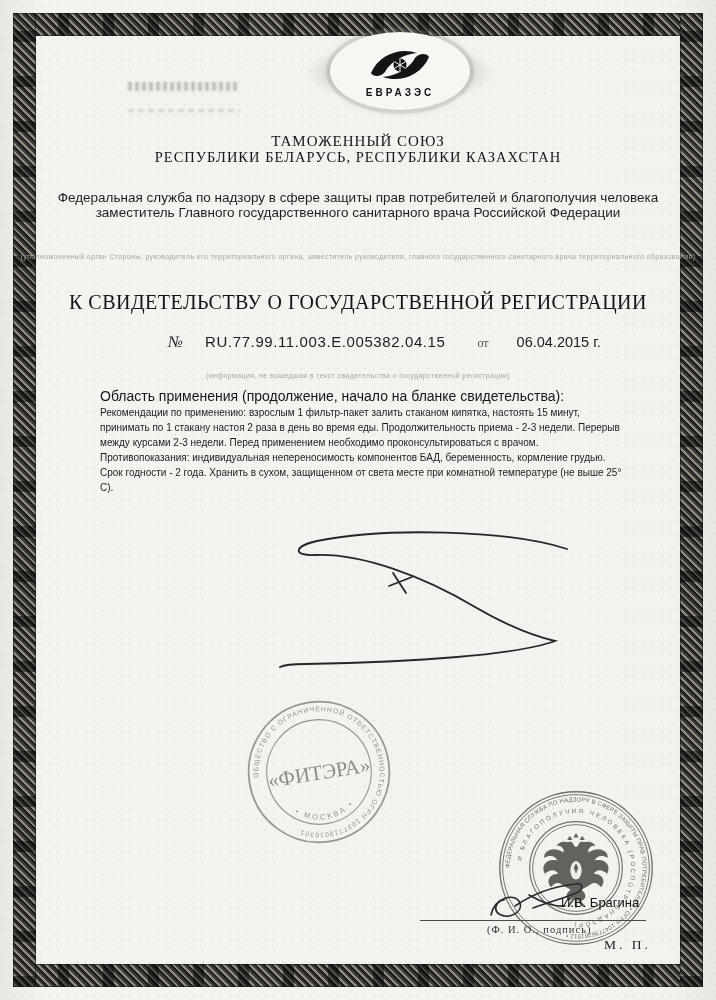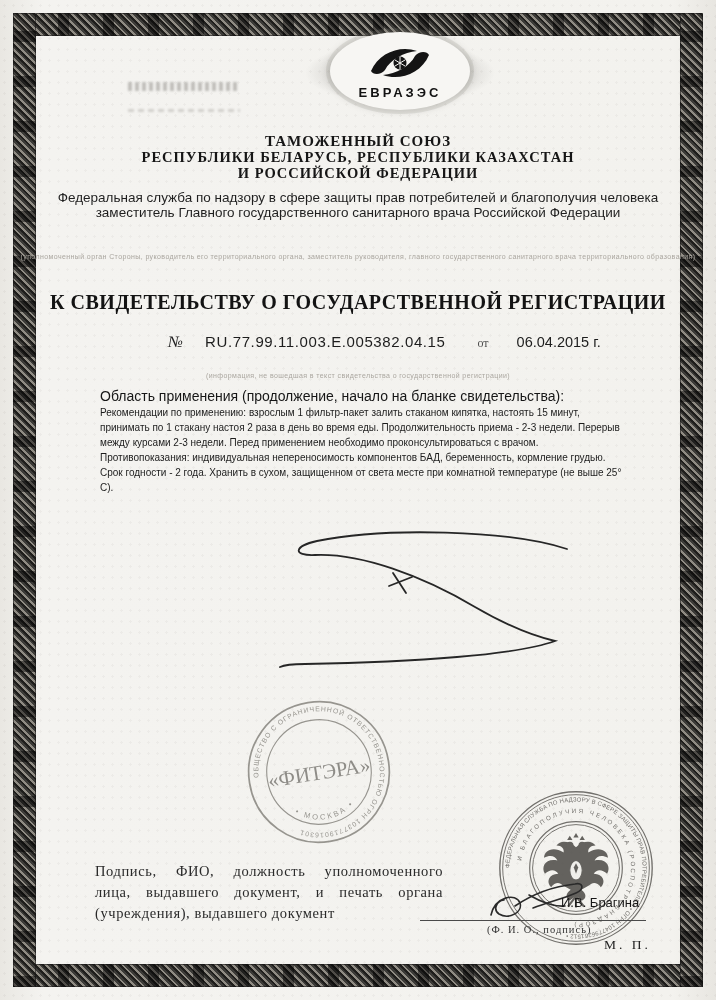--- a/index.html
+++ b/index.html
@@ -25,24 +25,24 @@
   .bf-top{left:13px;right:13px;top:13px;height:23px;}
   .bf-bottom{left:13px;right:13px;bottom:13px;height:23px;}
   .bf-left{top:13px;bottom:13px;left:13px;width:23px;}
   .bf-right{top:13px;bottom:13px;right:13px;width:23px;}
   
   .logo-wings{position:absolute;left:305px;top:42px;width:190px;height:62px;border-radius:50%;
     background:radial-gradient(closest-side,rgba(110,108,104,.45),rgba(110,108,104,.18) 70%,transparent);}
   .logo{position:absolute;left:330px;top:32px;width:140px;height:78px;border-radius:50%;
     background:#f7f6f3;box-shadow:0 0 0 4px rgba(140,137,130,.18), 0 0 6px 2px rgba(120,117,110,.25);
     display:flex;flex-direction:column;align-items:center;justify-content:center;}
-  .logo-text{font-weight:bold;font-size:13px;letter-spacing:3px;color:#121212;margin-top:4px;}
+  .logo-text{font-weight:bold;font-size:10px;letter-spacing:3px;color:#121212;margin-top:4px;}
   
   .hdr{position:absolute;left:0;width:716px;text-align:center;}
-  .serifb{font-family:"Liberation Serif",serif;font-weight:bold;}
+  .serifb{font-family:"Liberation Serif",serif;font-weight:normal;}
   .h1{top:133px;font-size:15px;letter-spacing:1px;line-height:16px;color:#161616;}
   .agency{top:188px;font-size:13.5px;line-height:15.5px;color:#1f1f1f;}
   .fine{position:absolute;width:716px;text-align:center;font-size:7px;color:#aaa69f;letter-spacing:.4px;}
   .title1{top:270px;font-size:20px;letter-spacing:1.5px;color:#131313;}
   .title2{top:291px;font-size:20px;letter-spacing:.5px;color:#131313;}
   .numrow{position:absolute;left:168px;top:333px;display:flex;align-items:baseline;}
   .numlabel{font-family:"Liberation Serif",serif;font-size:16px;font-style:italic;color:#222;}
   .numval{font-size:15px;letter-spacing:.6px;margin-left:22px;color:#1d1d1d;}
   .fromlabel{font-family:"Liberation Serif",serif;font-size:12px;color:#4e4e4e;margin-left:32px;}
   .dateval{font-size:14.5px;margin-left:28px;color:#1d1d1d;}
@@ -92,21 +92,20 @@
         <line x1="32" y1="17" x2="42" y2="23"></line>
           <line x1="32" y1="23" x2="42" y2="17"></line>
           <line x1="37" y1="14" x2="37" y2="26"></line>
       </g>
     </svg>
     <div class="logo-text">ЕВРАЗЭС</div>
   </div>
 
   <div class="hdr serifb h1" style="top:133px">ТАМОЖЕННЫЙ СОЮЗ</div>
   <div class="hdr serifb h1" style="top:149px;font-size:14.5px">РЕСПУБЛИКИ БЕЛАРУСЬ, РЕСПУБЛИКИ КАЗАХСТАН</div>
-  <div class="hdr serifb h1" style="top:165px;font-size:14.5px">И РОССИЙСКОЙ ФЕДЕРАЦИИ</div>
 
   <div class="hdr agency" style="top:190px">Федеральная служба по надзору в сфере защиты прав потребителей и благополучия человека</div>
   <div class="hdr agency" style="top:205px">заместитель Главного государственного санитарного врача Российской Федерации</div>
 
   <div class="fine" style="top:253px">(уполномоченный орган Стороны, руководитель его территориального органа, заместитель руководителя, главного государственного санитарного врача территориального образования)</div>
 
   <div class="hdr serifb title2">К СВИДЕТЕЛЬСТВУ О ГОСУДАРСТВЕННОЙ РЕГИСТРАЦИИ</div>
 
   <div class="numrow">
     <span class="numlabel">№</span>
@@ -175,24 +174,19 @@
   </svg>
 
   <svg class="sig-stamp" viewBox="0 0 130 60">
     <g fill="none" stroke="#2a2a2a" stroke-width="1.6" stroke-linecap="round">
       <path d="M6 42 C 10 24, 31 19, 35 30 C 38 39, 24 47, 14 41 C 8 37, 11 28, 19 27"></path>
       <path d="M30 33 C 52 18, 72 13, 90 11 C 98 9, 100 16, 91 20 C 80 25, 64 29, 48 35"></path>
       <path d="M44 22 C 58 30, 70 34, 80 33"></path>
     </g>
   </svg>
 
-  <div class="sig-note">
-    <div class="ln">Подпись, ФИО, должность уполномоченного</div>
-    <div class="ln">лица, выдавшего документ, и печать органа</div>
-    <div class="ln">(учреждения), выдавшего документ</div>
-  </div>
 
   <div class="sig-line"></div>
   <div class="sig-caption">(Ф. И. О., подпись)</div>
   <div class="sig-name">И.В. Брагина</div>
   <div class="mp">М. П.</div>
 
 </div>
 
 </body></html>

